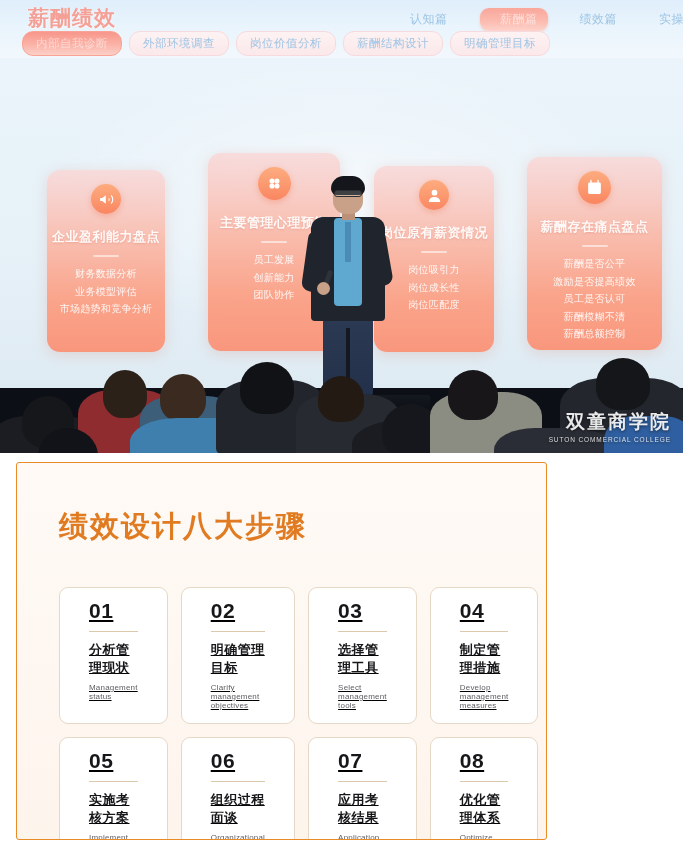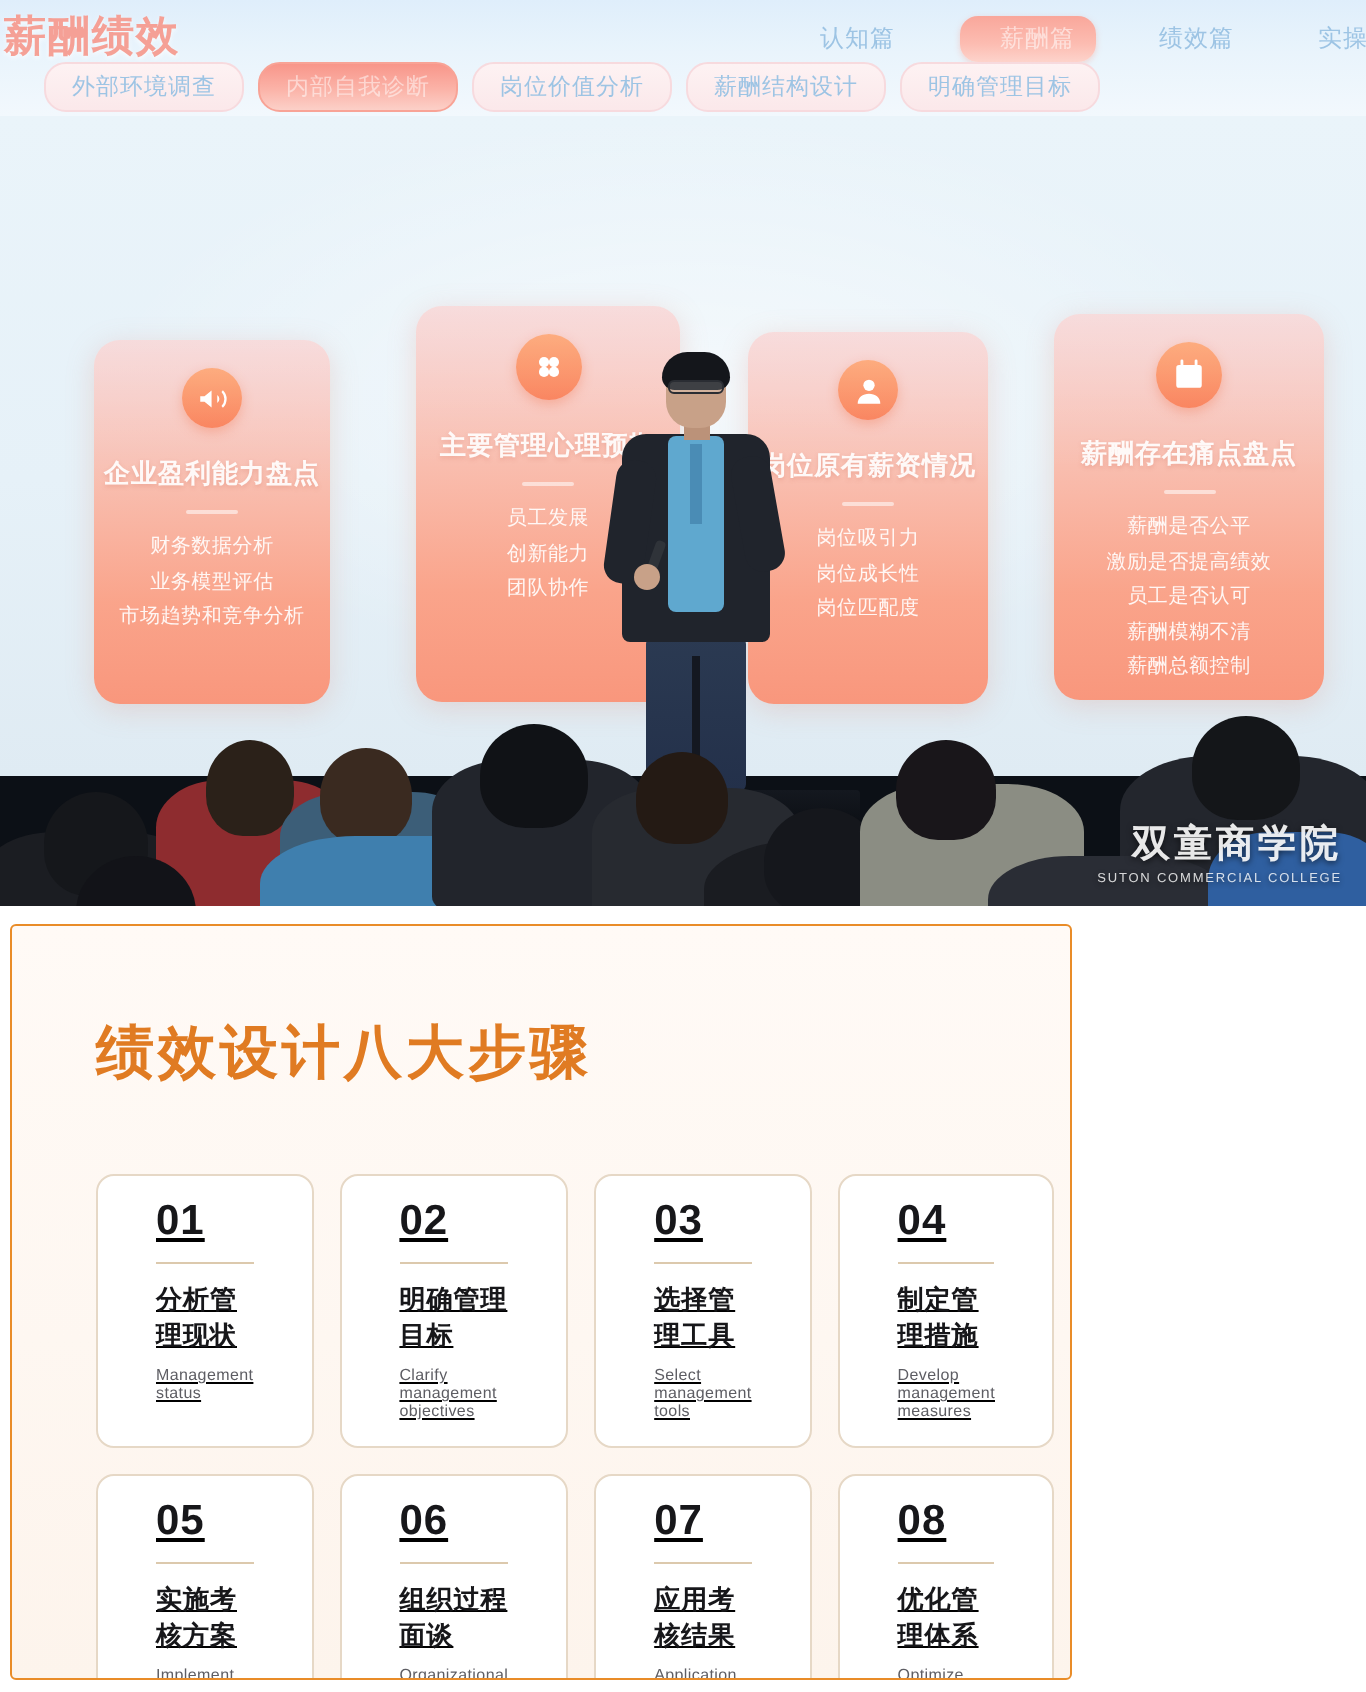--- a/index.html
+++ b/index.html
@@ -11,21 +11,21 @@
   }
 
   
   .header {
     position: relative;
     width: 683px; height: 58px;
     background: linear-gradient(180deg, #dfeefb 0%, #e9f4fc 45%, #f2f8fd 100%);
     overflow: hidden;
   }
   .hdr-title {
-    position: absolute; left: 2px; top: 4px;
+    position: absolute; left: 28px; top: 4px;
     font-size: 21px; font-weight: bold;
     letter-spacing: 1px;
     color: #f79a8e;
     text-shadow: 0 1px 2px rgba(255,255,255,0.8);
     opacity: .92;
   }
   .hdr-chapters {
     position: absolute; top: 9px; left: 400px;
     display: flex; align-items: center; gap: 22px;
     height: 20px;
@@ -193,21 +193,21 @@
     position: absolute; right: 12px; bottom: 10px;
     text-align: right; color: rgba(255,255,255,.9);
     text-shadow: 0 1px 3px rgba(0,0,0,.6);
   }
   .wm-cn { font-size: 19px; font-weight: bold; letter-spacing: 2px; }
   .wm-en { font-size: 6.5px; letter-spacing: .9px; margin-top: 1px; opacity:.9; }
 
   
   .panel {
     position: relative;
-    margin: 9px 6px 0 5px;
+    margin: 9px 6px 0 16px;
     width: 531px; height: 378px;
     background: linear-gradient(180deg,#fffaf6 0%, #fef7f1 55%, #fdf4ec 100%);
     border: 1.6px solid #e98c28;
     border-radius: 3px;
     padding: 44px 30px 0 42px;
     overflow: hidden;
   }
   .panel-title {
     font-size: 29px; font-weight: bold;
     color: #e07b22;
@@ -240,22 +240,22 @@
   <div class="hdr-title">薪酬绩效</div>
 
   <div class="hdr-chapters">
     <div class="chapter">认知篇</div>
     <div class="chapter active">薪酬篇</div>
     <div class="chapter">绩效篇</div>
     <div class="chapter">实操篇</div>
   </div>
 
   <div class="hdr-steps">
+    <div class="step-tab active">内部自我诊断</div>
     <div class="step-tab">外部环境调查</div>
-    <div class="step-tab active">内部自我诊断</div>
     <div class="step-tab">岗位价值分析</div>
     <div class="step-tab">薪酬结构设计</div>
     <div class="step-tab">明确管理目标</div>
   </div>
 </div>
 
 <div class="stage">
 
   <div class="screen">
     <div class="screen-inner"></div>

